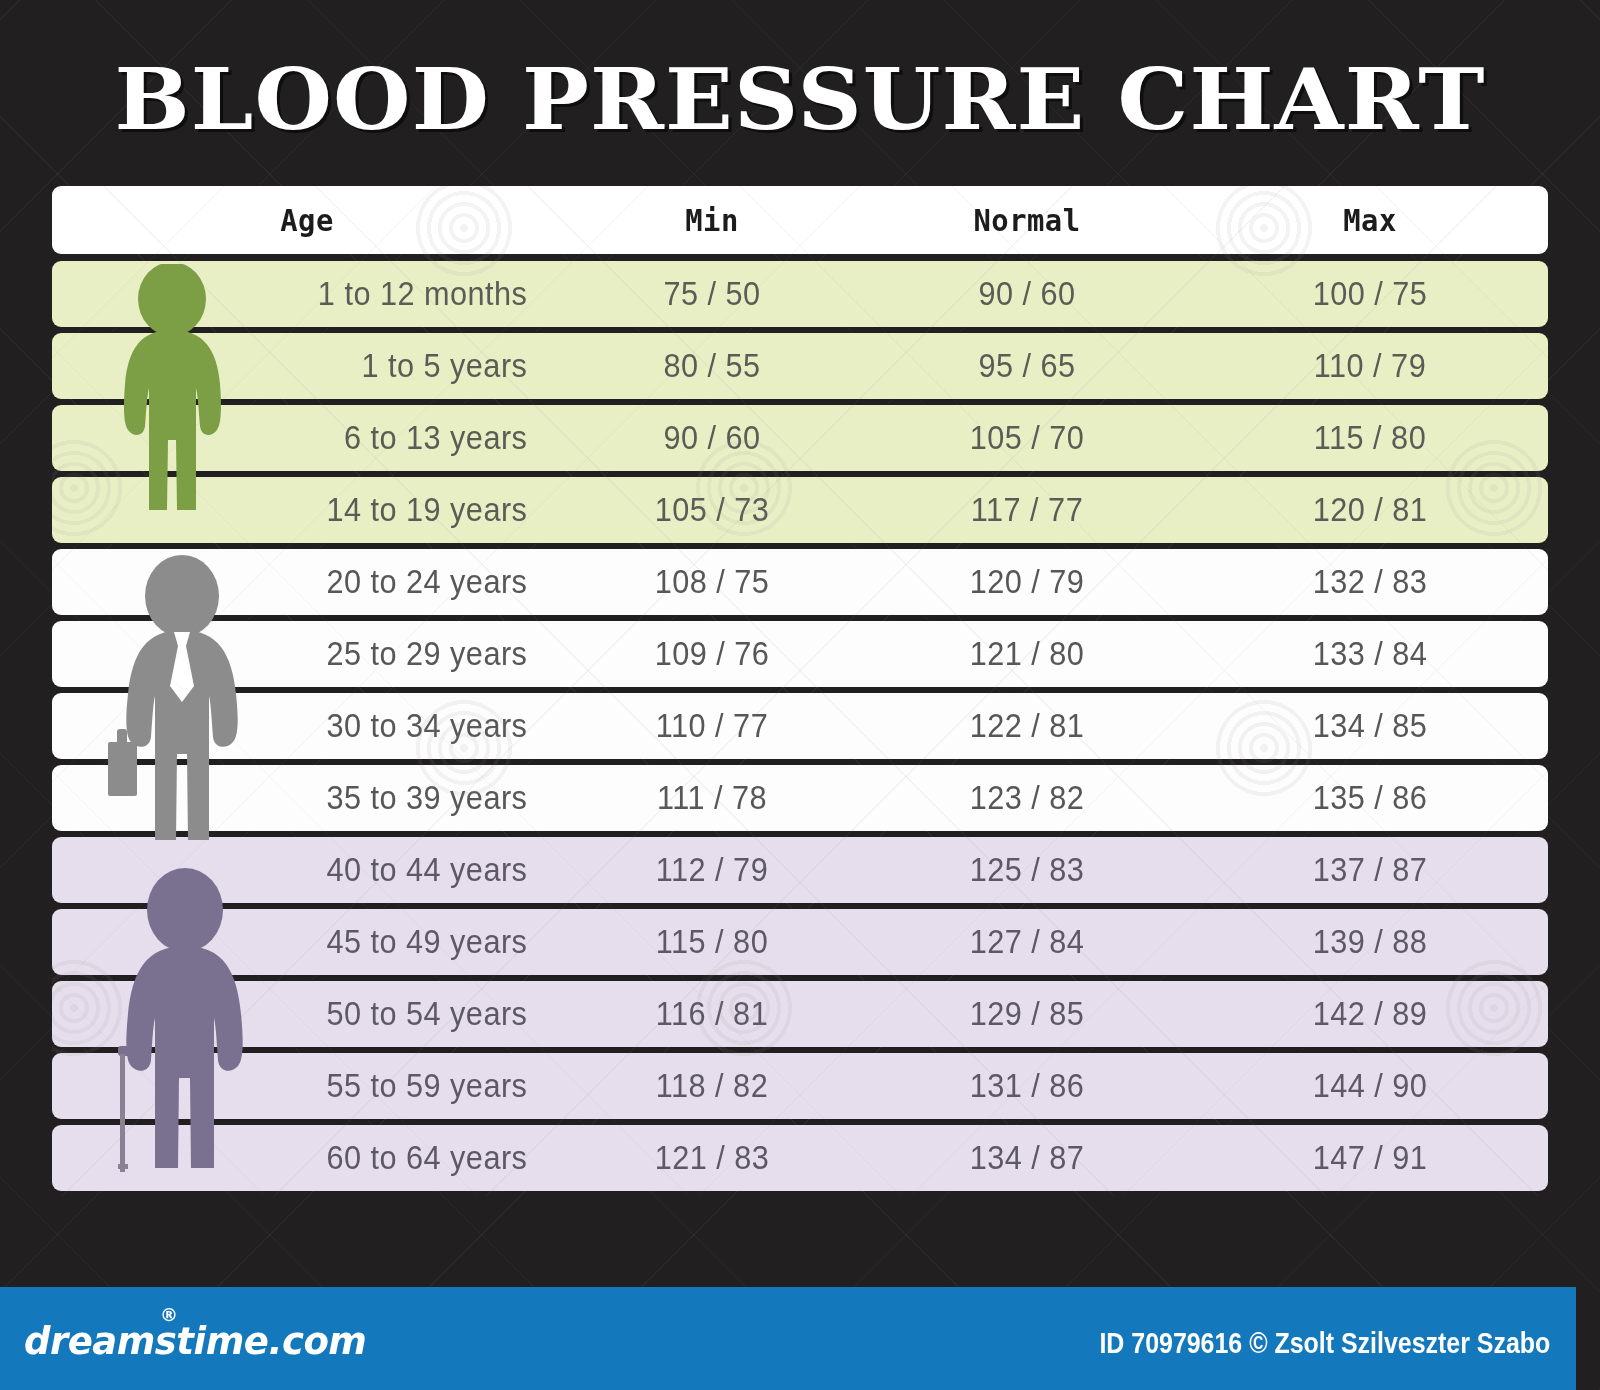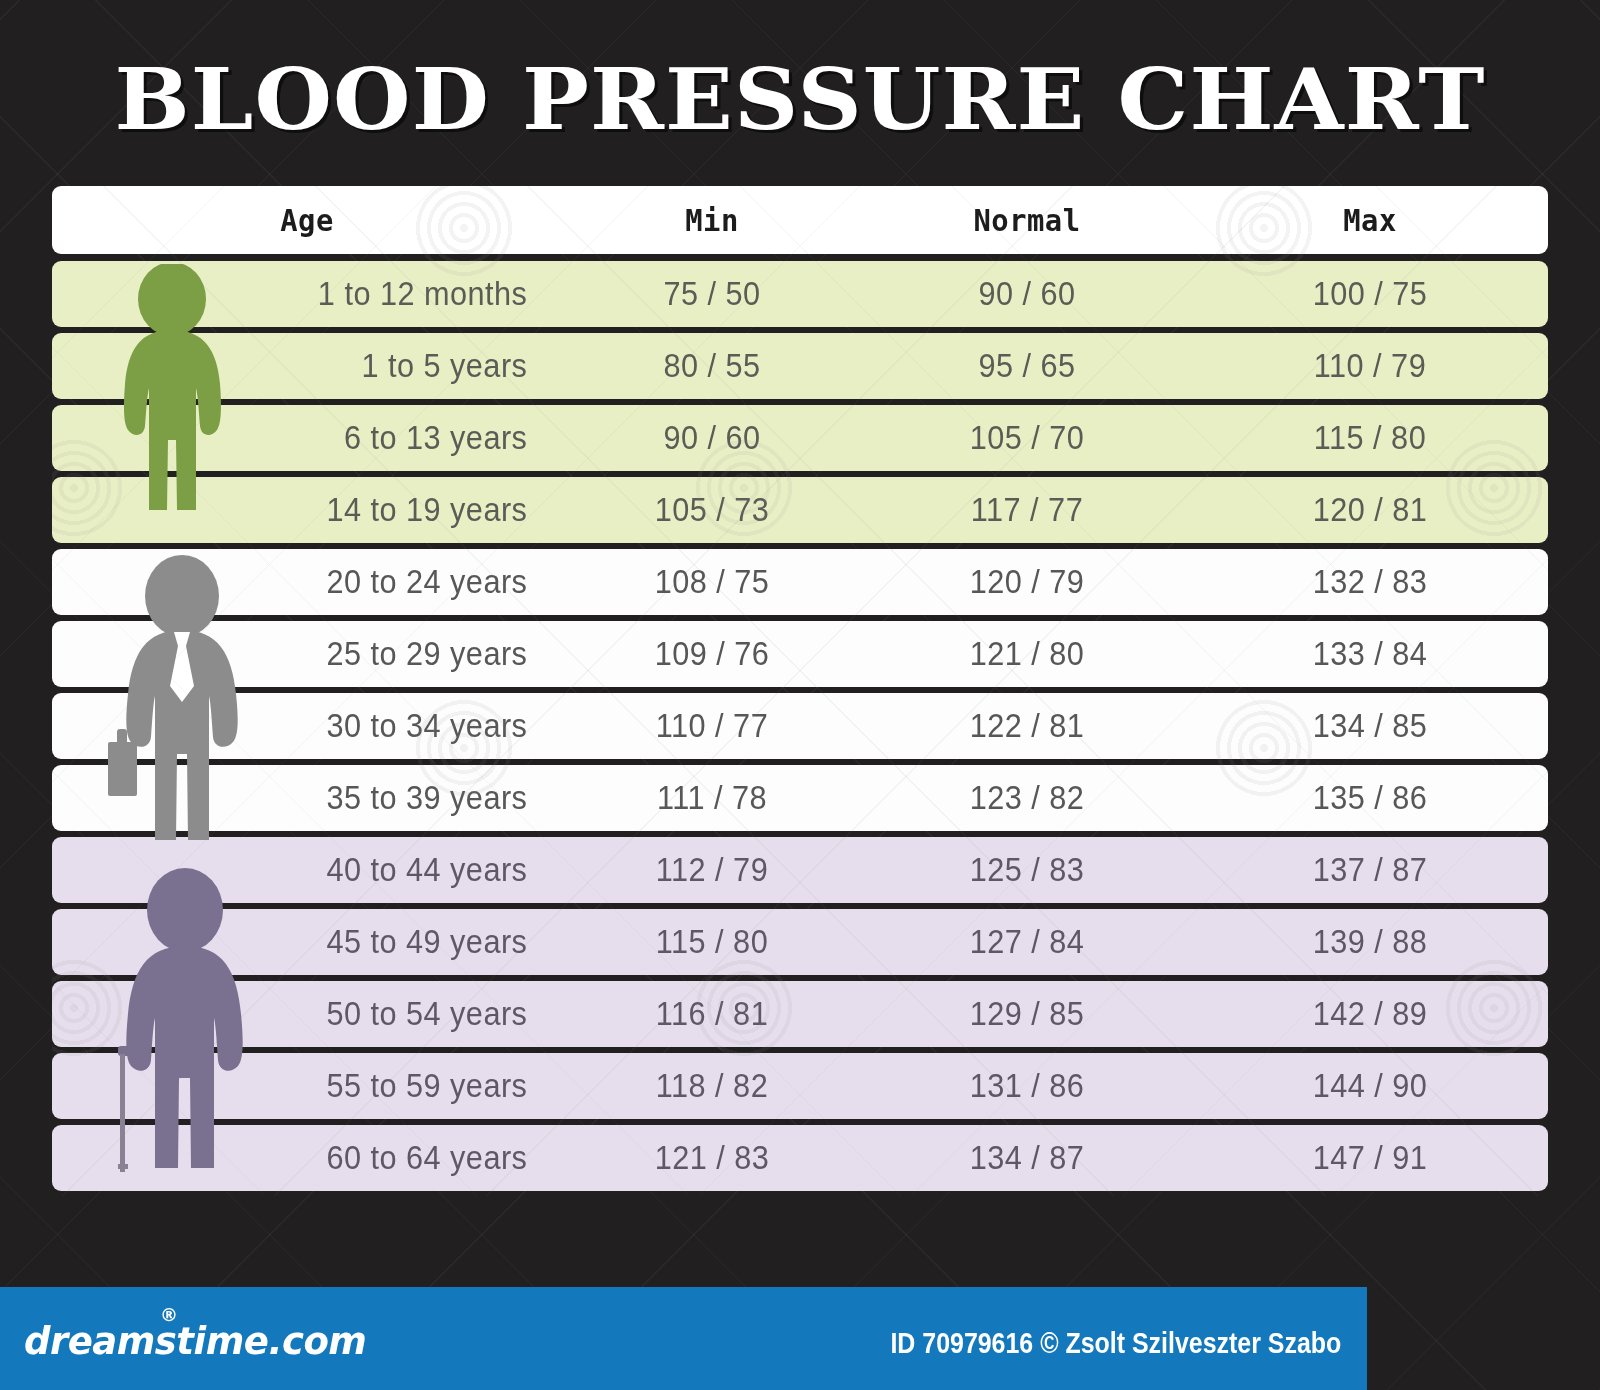--- a/index.html
+++ b/index.html
@@ -133,21 +133,21 @@
     width: 1496px; height: 1010px;
     pointer-events: none;
     z-index: 3;
   }
   .figures svg { position: absolute; }
 
   
   .footer {
     position: absolute;
     left: 0; bottom: 0;
-    width: 1367px; height: 103px;
+    width: 1576px; height: 103px;
     background: #1478bd;
     z-index: 5;
   }
   .dt-logo {
     position: absolute;
     left: 24px; top: 33px;
     color: #ffffff;
     font-family: "DejaVu Sans", sans-serif;
     font-weight: 700;
     font-size: 37px;

